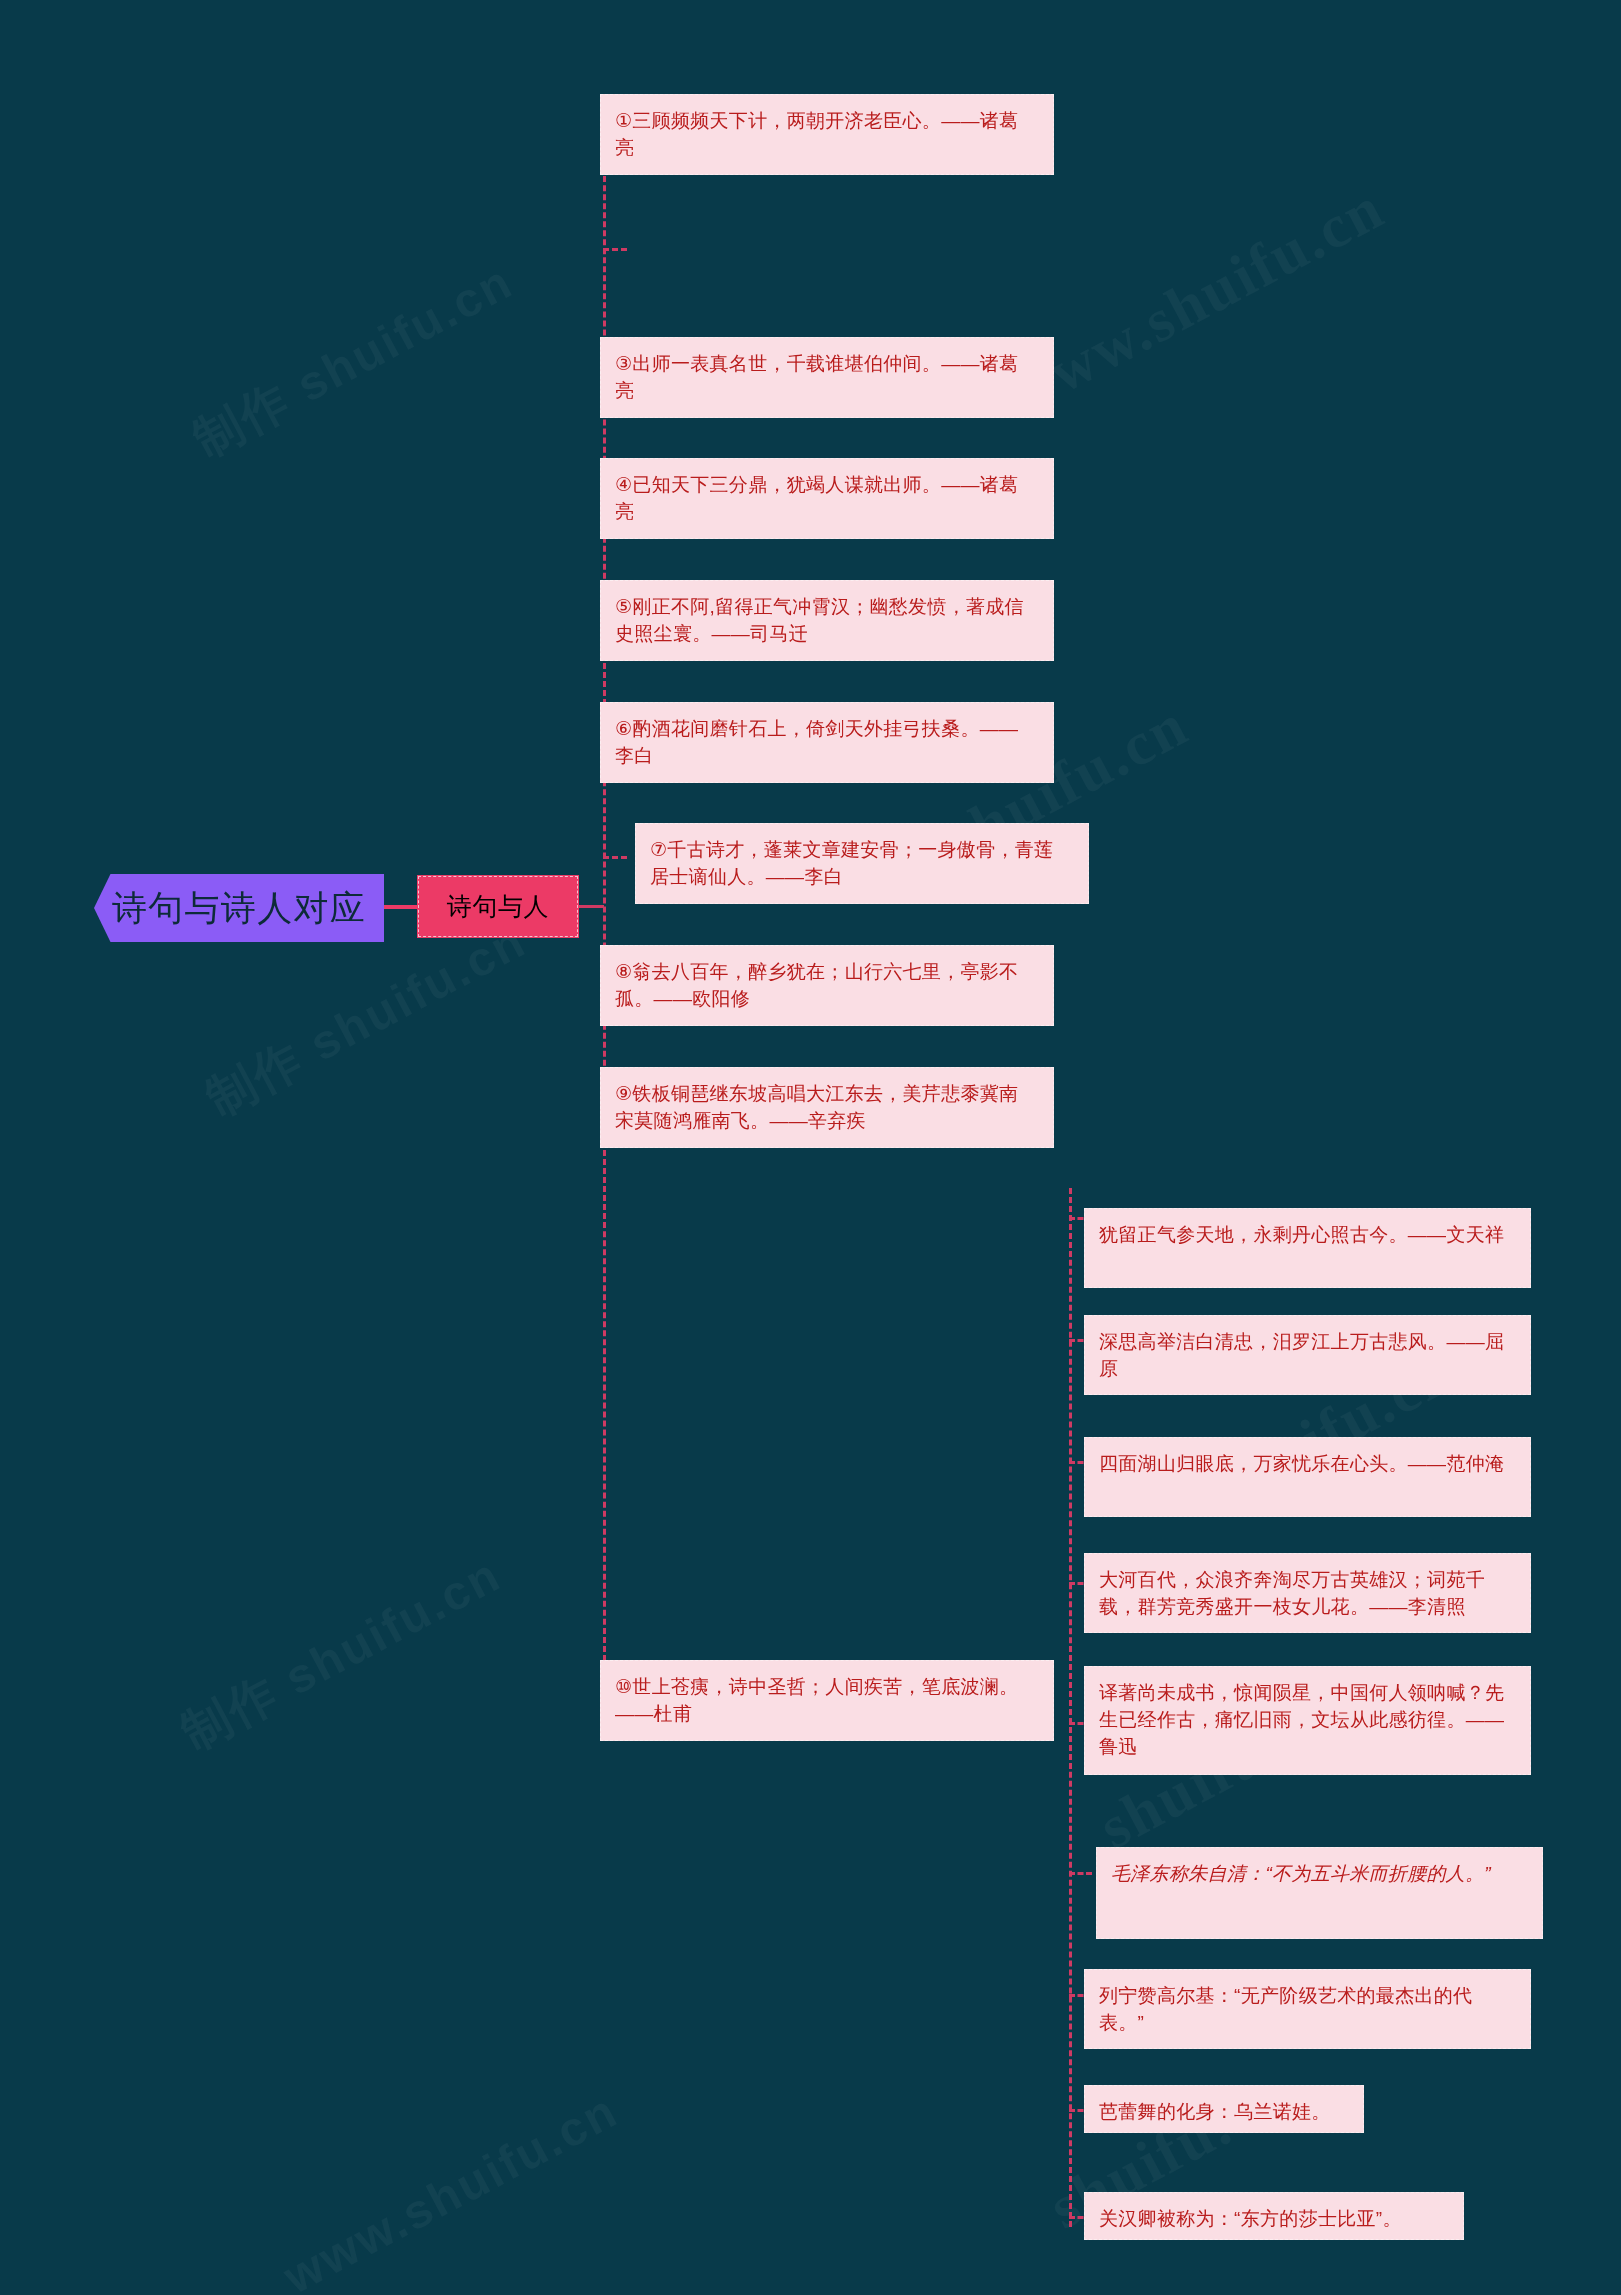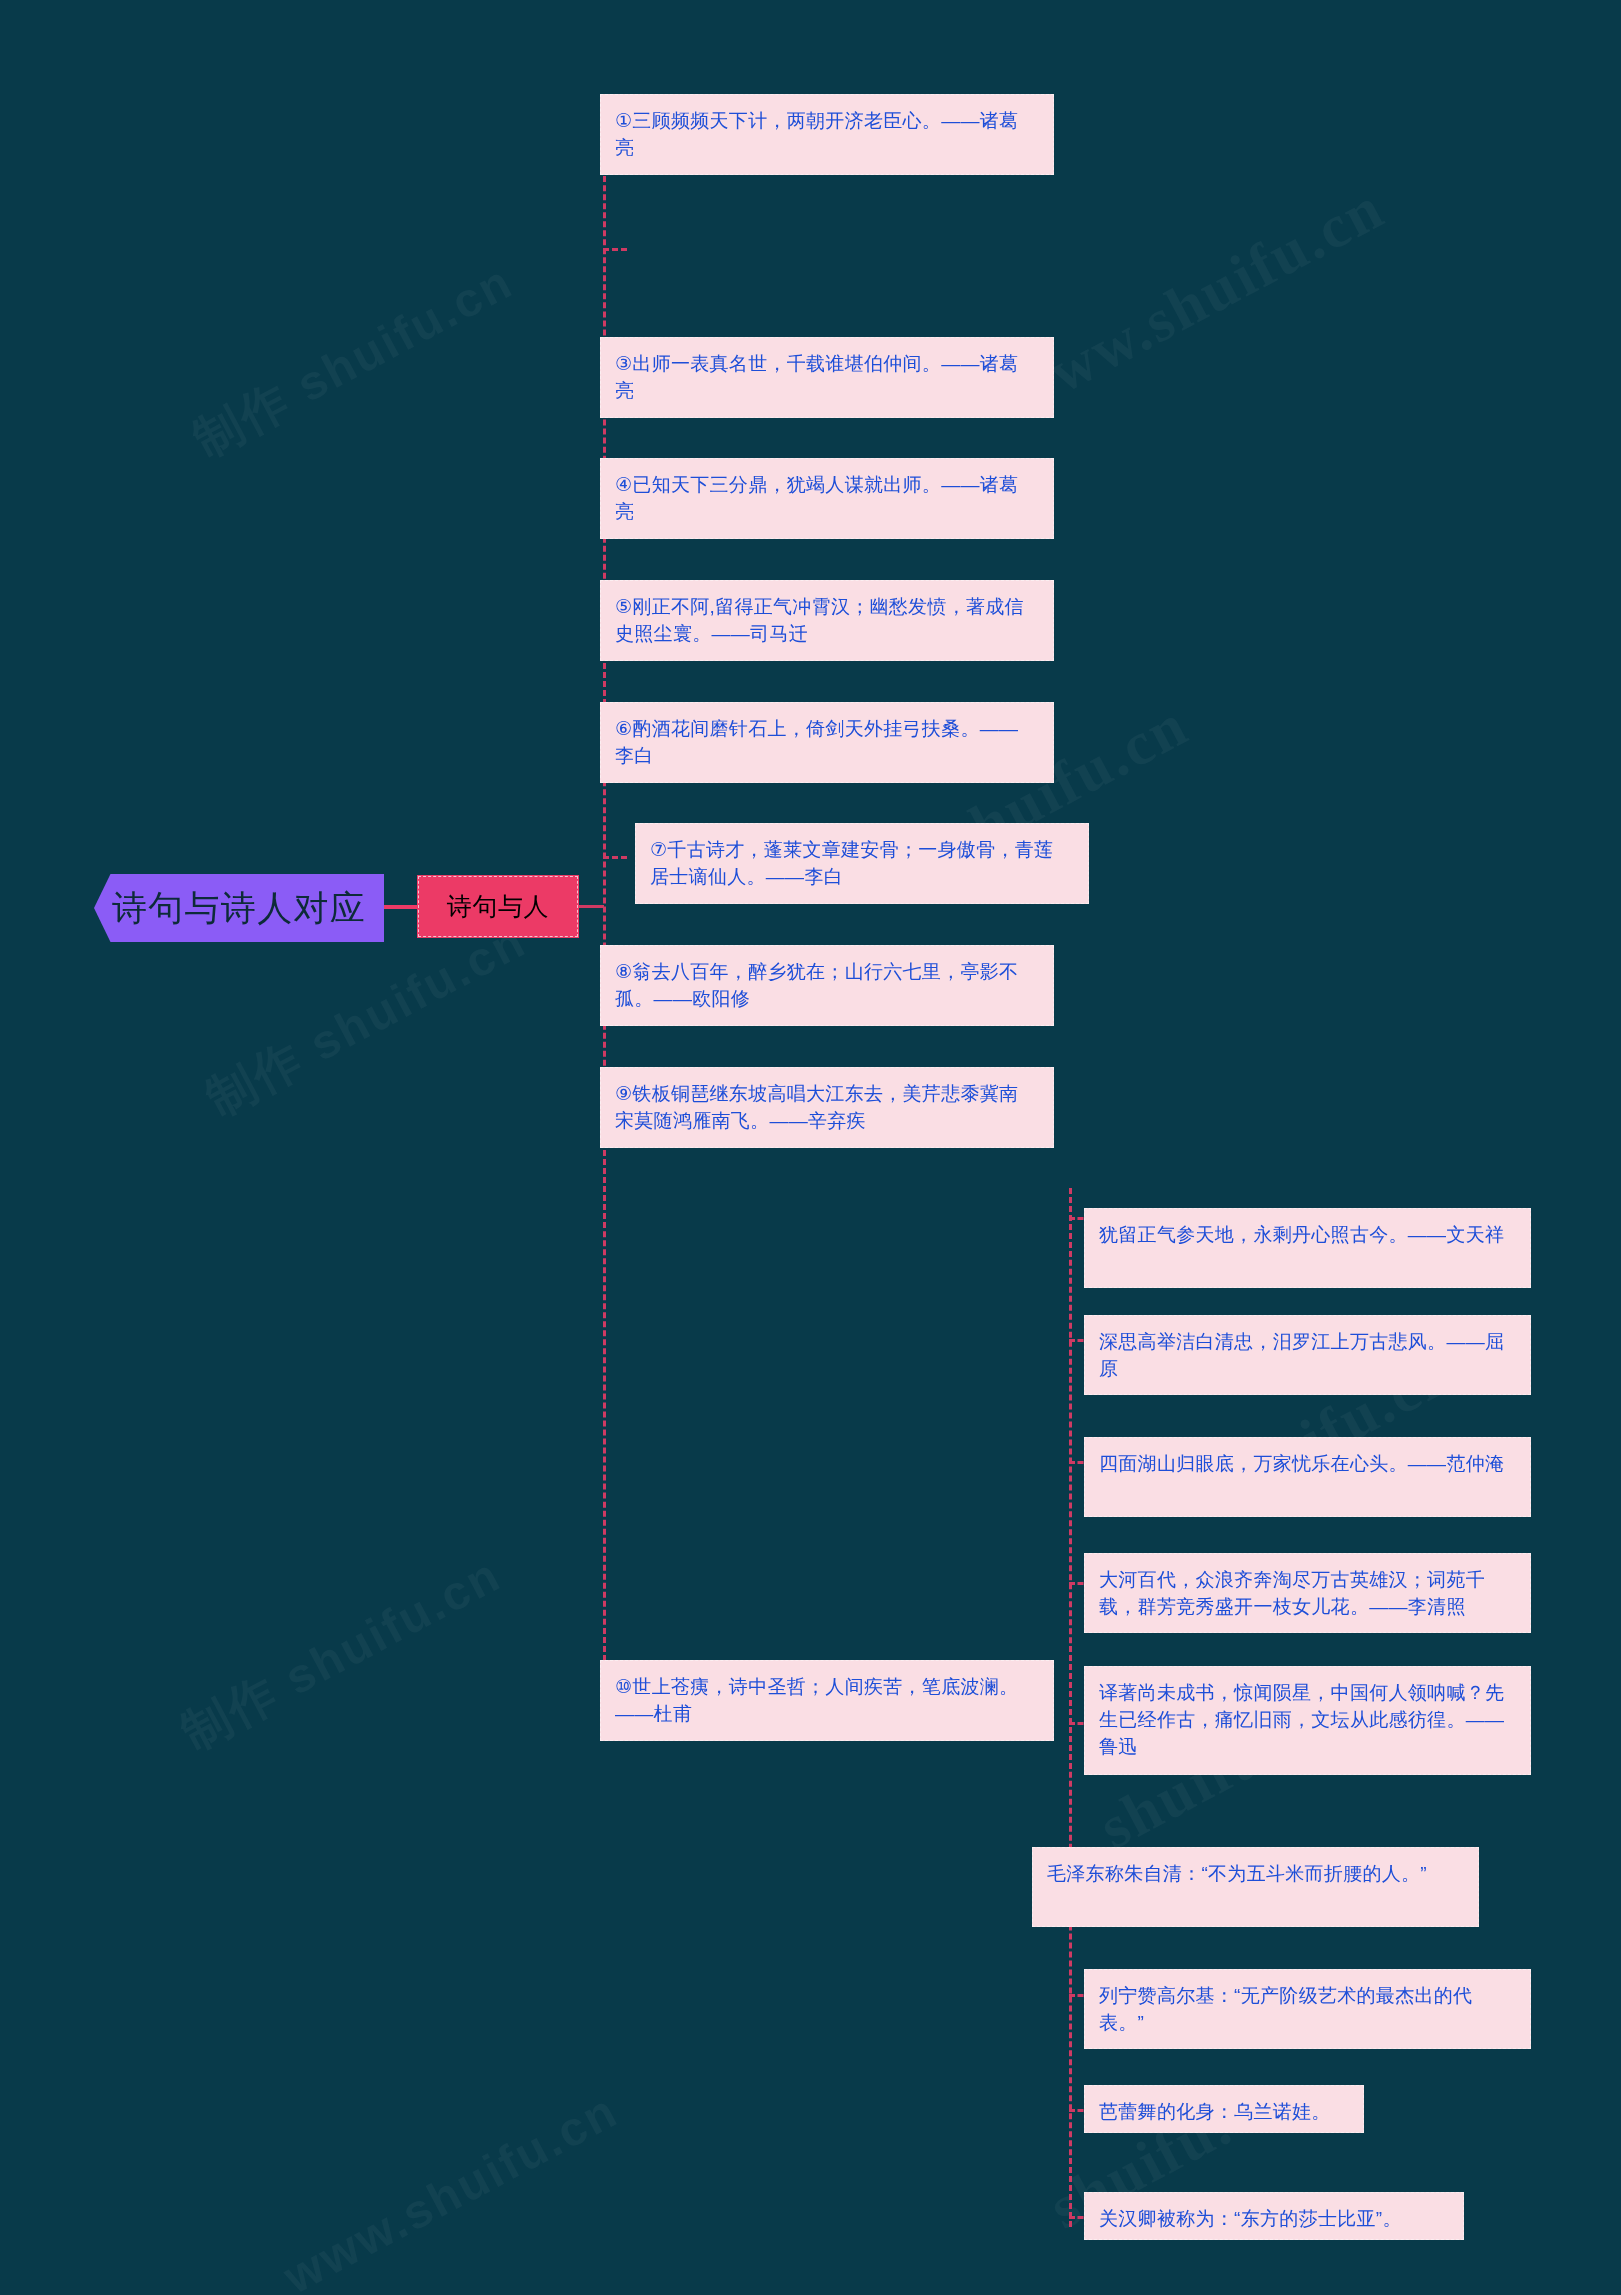--- a/index.html
+++ b/index.html
@@ -73,21 +73,21 @@
     position: absolute;
     left: 384px; top: 905px;
     width: 35px; height: 3.8px;
     background: #ec3a66;
   }
 
   
   .leaf {
     position: absolute;
     background: #fadee4;
-    color: #1d4ed8;
+    color: #b91c1c;
     outline: 1.9px dashed #fbeef1;
     outline-offset: -1.9px;
     padding: 14px 16.5px 14px 15px;
     font-size: 19px;
     line-height: 1.42;
     letter-spacing: 0.3px;
     word-break: break-all;
   }
 
   
@@ -179,21 +179,21 @@
   <div class="leaf" style="left:1084px; top:1193px; width:447px; height:80px;margin-top:15px;">犹留正气参天地，永剩丹心照古今。——文天祥</div>
 
   <div class="leaf" style="left:1084px; top:1315px; width:447px; height:80px;">深思高举洁白清忠，汨罗江上万古悲风。——屈原</div>
 
   <div class="leaf" style="left:1084px; top:1437px; width:447px; height:80px;">四面湖山归眼底，万家忧乐在心头。——范仲淹</div>
 
   <div class="leaf" style="left:1084px; top:1553px; width:447px; height:80px;">大河百代，众浪齐奔淘尽万古英雄汉；词苑千载，群芳竞秀盛开一枝女儿花。——李清照</div>
 
   <div class="leaf" style="left:1084px; top:1666px; width:447px; height:109px;">译著尚未成书，惊闻陨星，中国何人领呐喊？先生已经作古，痛忆旧雨，文坛从此感彷徨。——鲁迅</div>
 
-  <div class="leaf" style="left:1032px; top:1847px; width:447px; height:80px;">毛泽东称朱自清：“不为五斗米而折腰的人。”</div>
+  <div class="leaf" style="left:1096px; top:1847px; width:447px; height:92px;font-style:italic;">毛泽东称朱自清：“不为五斗米而折腰的人。”</div>
 
   <div class="leaf" style="left:1084px; top:1969px; width:447px; height:80px;">列宁赞高尔基：“无产阶级艺术的最杰出的代表。”</div>
 
   <div class="leaf" style="left:1084px; top:2085px; width:280px; height:48px;">芭蕾舞的化身：乌兰诺娃。</div>
 
   <div class="leaf" style="left:1084px; top:2192px; width:380px; height:48px;">关汉卿被称为：“东方的莎士比亚”。</div>
 
 </div>
 
 

